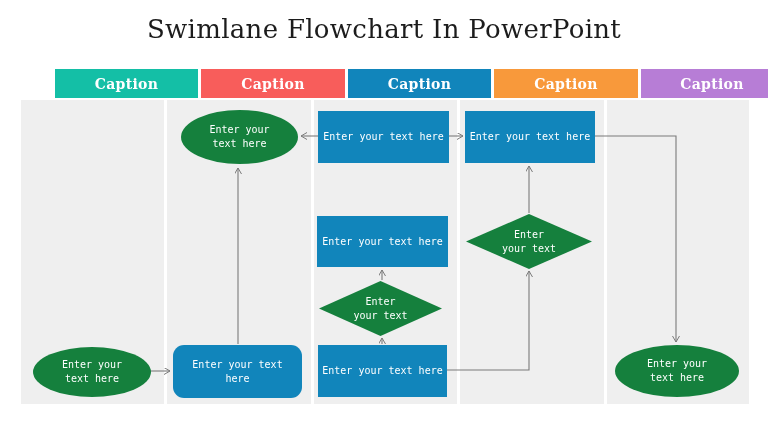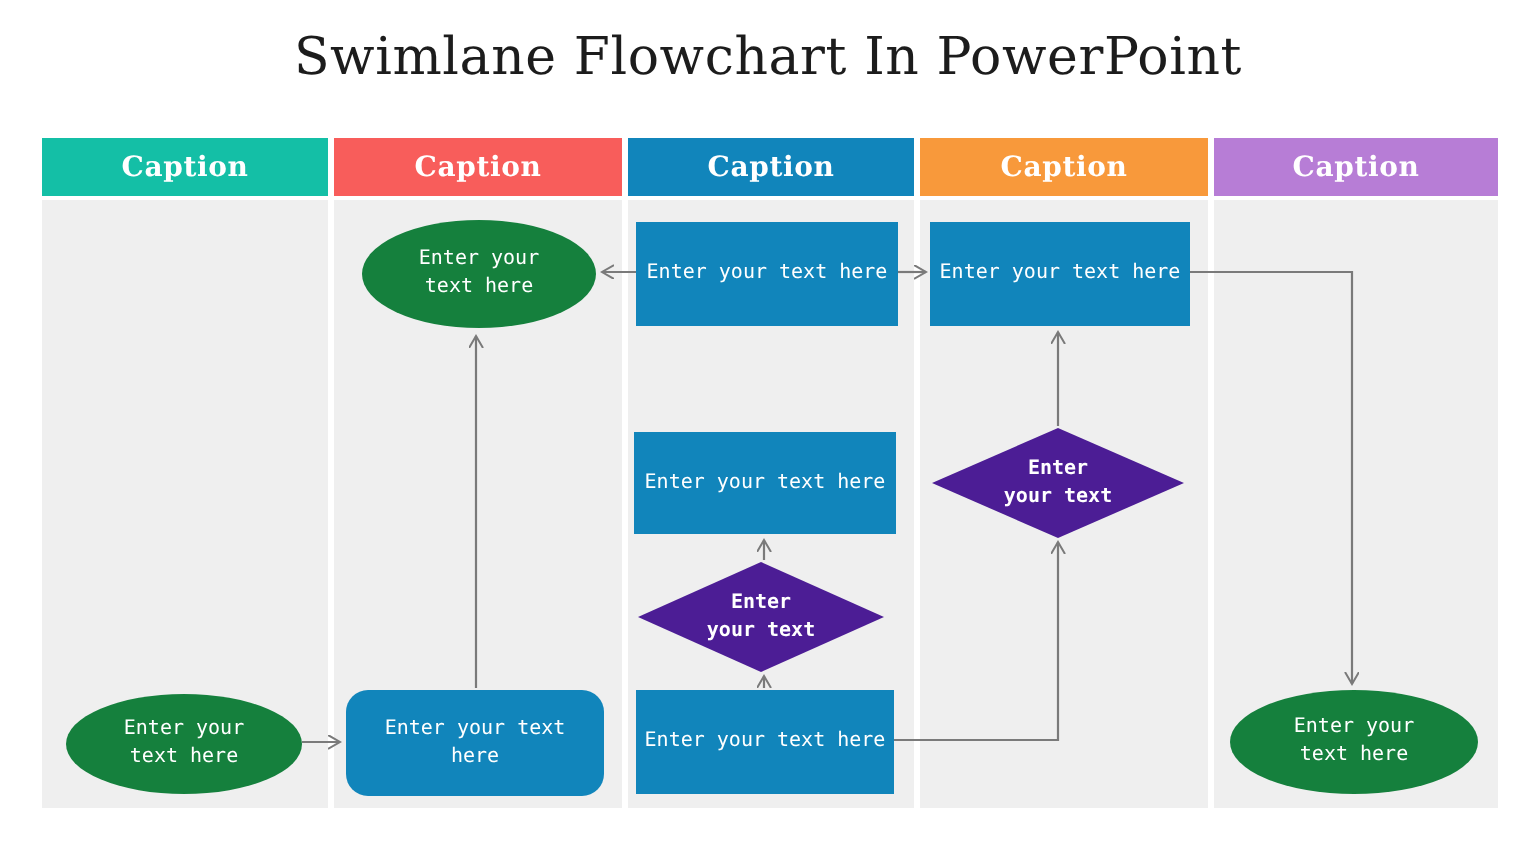--- a/index.html
+++ b/index.html
@@ -8,38 +8,38 @@
     font-family:"DejaVu Sans","Liberation Sans",sans-serif;overflow:hidden;
   }
   .slide-title{
     position:absolute;left:0;top:14px;width:768px;text-align:center;
     font-family:"DejaVu Serif","Liberation Serif",serif;font-weight:400;
     font-size:26px;color:#1c1c1c;margin:0;letter-spacing:0.3px;
   }
   .lane-header{
     position:absolute;top:69px;height:29px;display:flex;align-items:center;justify-content:center;
     color:#ffffff;font-family:"DejaVu Serif","Liberation Serif",serif;
-    font-weight:700;font-size:14px;letter-spacing:0.3px;
+    font-weight:700;font-size:14px;letter-spacing:0.3px;margin-left:34px;
   }
   .lane-body{position:absolute;top:100px;height:304px;background:#efefef;}
   .l1{left:21px;width:143px;}
   .l2{left:167px;width:144px;}
   .l3{left:314px;width:143px;}
   .l4{left:460px;width:144px;}
   .l5{left:607px;width:142px;}
   .shape{
     position:absolute;display:flex;align-items:center;justify-content:center;
     color:#ffffff;text-align:center;white-space:pre-line;
     font-family:"DejaVu Sans Mono","Liberation Mono",monospace;
     font-size:10px;line-height:1.4;z-index:3;
   }
   .proc{background:#1185bb;}
   .roundrect{background:#1185bb;border-radius:11px;}
   .ellipse{background:#15803d;border-radius:50%;}
-  .diamond{background:#4c1d95;clip-path:polygon(50% 0,100% 50%,50% 100%,0 50%);font-weight:bold;}
+  .diamond{background:#15803d;clip-path:polygon(50% 0,100% 50%,50% 100%,0 50%);}
   #connector-svg{position:absolute;left:0;top:0;width:768px;height:433px;z-index:2;}
   .conn{fill:none;stroke:#7a7a7a;stroke-width:1.1;}
 </style>
 </head>
 <body>
 
 <div class="stage">
 
   <h1 class="slide-title">Swimlane Flowchart In PowerPoint</h1>
 

